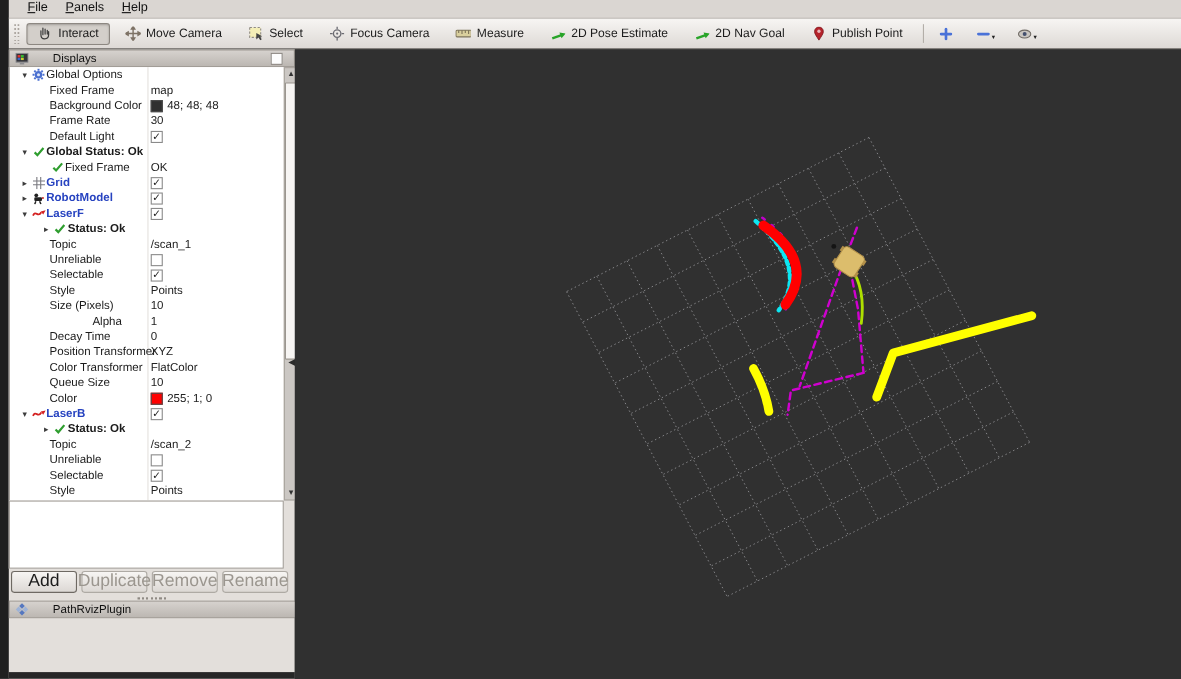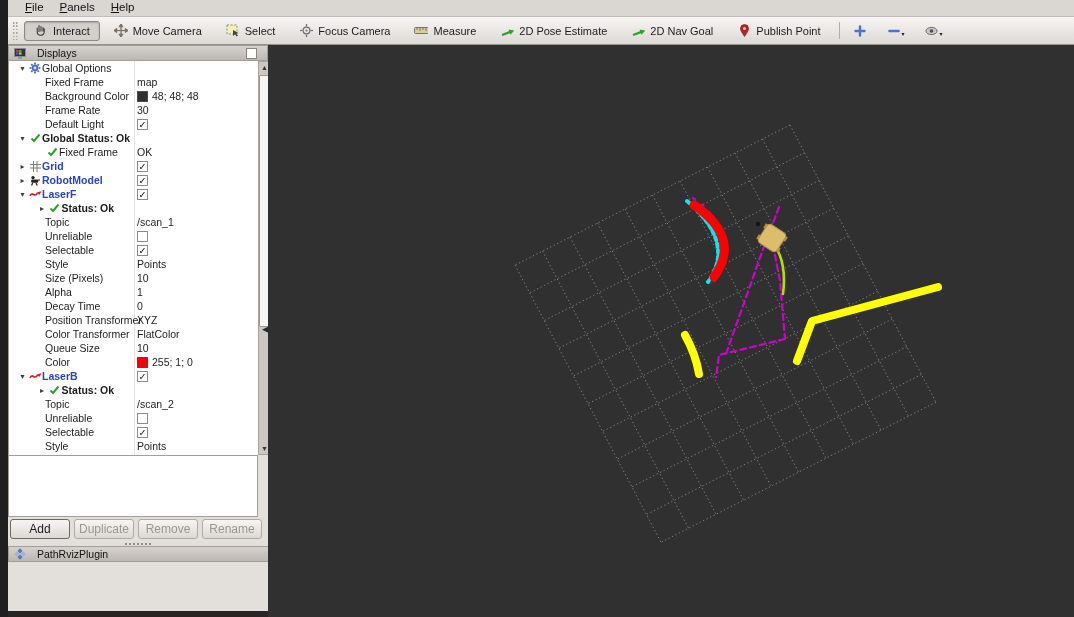--- a/index.html
+++ b/index.html
@@ -23,21 +23,21 @@
   .tool-btn{display:flex;align-items:center;gap:5px;font-size:11px;color:#1c1c1c;
     padding:3px 9px;margin:0 2px;border:1px solid transparent;border-radius:3px;white-space:nowrap;}
   .tool-btn.active{background:#d3cfca;border-color:#8d8882;box-shadow:inset 0 1px 2px rgba(0,0,0,.18);}
   .tool-sep{width:1px;height:17px;background:#b3aea8;margin:0 6px;}
   .mini-btn{display:flex;align-items:flex-end;padding:2px 7px;position:relative;}
   .dd{font-size:6px;color:#222;margin-left:1px;line-height:5px;}
 
   
   .left-panel{position:absolute;left:8px;top:45px;width:260px;bottom:0;background:#e3dfdb;}
   .panel-header{position:relative;height:16px;background:linear-gradient(#d6d2ce,#bcb7b2);
-    border:1px solid #a29d97;display:flex;align-items:center;gap:10px;padding:0 4px;}
+    border:1px solid #a29d97;display:flex;align-items:center;gap:21px;padding:0 4px;}
   .panel-title{font-size:10.5px;color:#111;}
   .float-btn{position:absolute;right:10px;top:2px;width:11px;height:11px;background:#fdfdfd;
     border:1px solid #8b8680;}
 
   
   .tree{position:absolute;left:0;top:16px;width:250px;height:394px;background:#fff;
     border-left:1px solid #a29d97;overflow:hidden;}
   .tree-divider{position:absolute;left:125px;top:0;bottom:0;width:1px;background:#e4e1de;}
   .trow{position:relative;height:14px;display:flex;align-items:center;}
   .tname{display:flex;align-items:center;height:14px;overflow:hidden;white-space:nowrap;}
@@ -54,21 +54,21 @@
 
   
   .vscroll{position:absolute;left:250px;top:16px;width:13px;height:394px;background:#cbc7c3;
     border:1px solid #a8a39d;}
   .vs-arrow{position:absolute;left:0;width:11px;height:11px;text-align:center;font-size:7px;color:#333;line-height:11px;}
   .vs-thumb{position:absolute;left:0;width:11px;background:#f7f5f3;border:1px solid #9b968f;border-radius:1px;}
 
   .empty-box{position:absolute;left:0;top:410px;width:250px;height:62px;background:#fff;border:1px solid #a29d97;}
 
   .disp-buttons{position:absolute;left:0;top:474px;width:260px;height:22px;display:flex;gap:4px;padding-left:2px;}
-  .pbtn{height:20px;font-size:12px;color:#1c1c1c;background:linear-gradient(#f7f5f3,#dcd8d4);
+  .pbtn{height:20px;font-size:16px;color:#1c1c1c;background:linear-gradient(#f7f5f3,#dcd8d4);
     border:1px solid #938e88;border-radius:3px;padding:0 6px;display:flex;align-items:center;justify-content:center;}
   .pbtn.disabled{color:#9b968f;border-color:#aeaaa4;}
   .pbtn.first{border-color:#6e6963;}
 
   .splitter{position:absolute;left:0;top:497px;width:260px;height:4px;display:flex;justify-content:center;align-items:center;}
   .splitter .dots{width:26px;height:2px;
     background:repeating-linear-gradient(to right,#8f8a84 0 2px,transparent 2px 4px);}
 
   .plugin-header{position:absolute;left:0;top:501px;width:295px;}
   .plugin-body{position:absolute;left:0;top:517px;width:260px;height:50px;background:#fff;border:1px solid #a29d97;}
@@ -422,21 +422,21 @@
         </div>
         <div class="trow">
           <div class="tname" style="padding-left: 36px;">
             <span class="lbl">Size (Pixels)</span>
           </div>
           <div class="tval">
             <span>10</span>
           </div>
         </div>
         <div class="trow">
-          <div class="tname" style="padding-left: 36px;">
+          <div class="tname" style="padding-left: 36px; margin-left: 39px;">
             <span class="lbl">Alpha</span>
           </div>
           <div class="tval">
             <span>1</span>
           </div>
         </div>
         <div class="trow">
           <div class="tname" style="padding-left: 36px;">
             <span class="lbl">Decay Time</span>
           </div>

